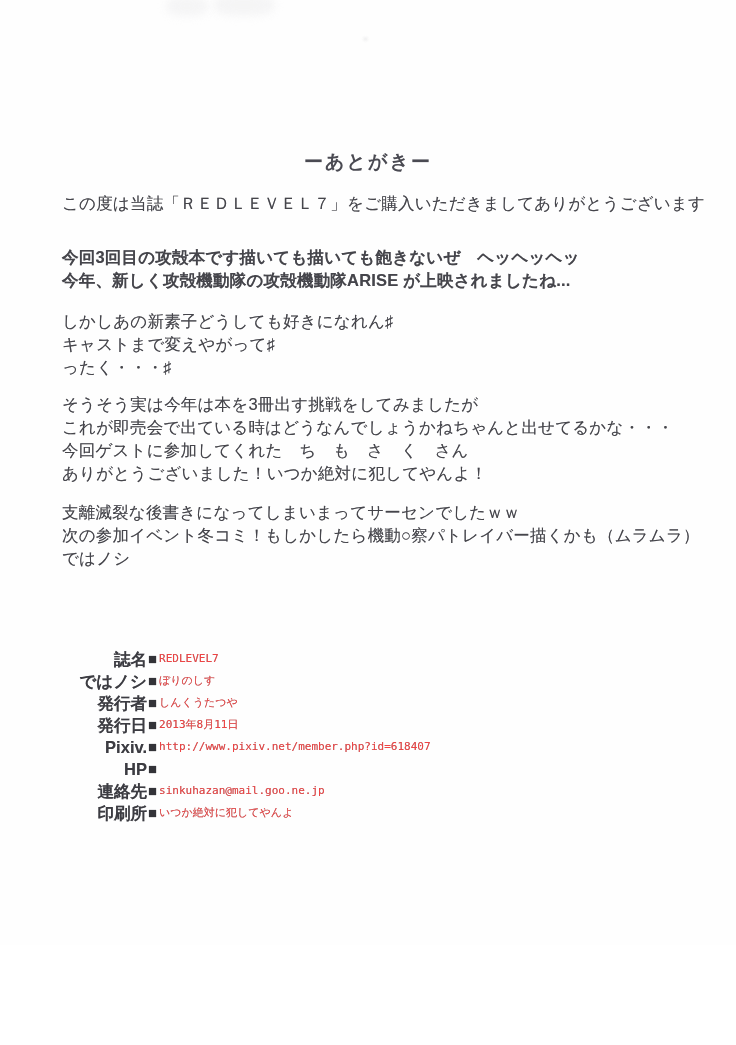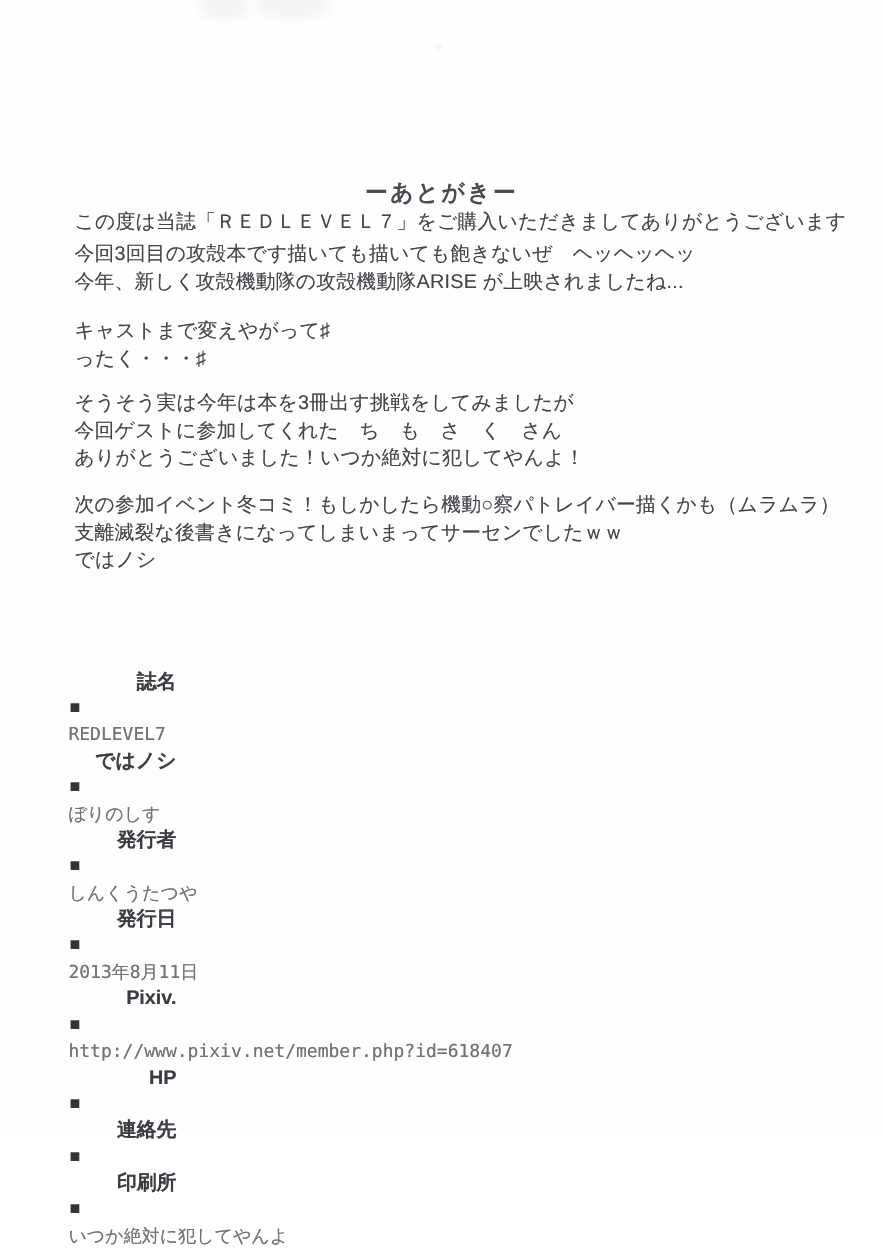--- a/index.html
+++ b/index.html
@@ -48,57 +48,56 @@
     margin-right: 28px;
   }
   .para {
     margin: 0;
     font-size: 16.5px;
     line-height: 23px;
     letter-spacing: 0.2px;
     text-shadow: 0 0 0.5px rgba(70,70,80,0.45);
   }
   .para .line { display: block; white-space: pre; }
-  .para.p1 { }
-  .para.p2 { margin-top: 4px; }
+  .para.p1 { margin-top: 18px; }
+  .para.p2 { margin-top: 31px; font-weight: bold; }
   .para.p3 { margin-top: 18px; }
   .para.p4 { margin-top: 14px; }
   .para.p5 { }
   .para.p6 { margin-top: 16px; }
 
   .colophon {
     margin-top: 78px;
     margin-left: 57px;
     font-size: 16.5px;
   }
   .colophon .row {
     display: flex;
-    align-items: flex-start;
+    align-items: flex-end;
     line-height: 22px;
     white-space: pre;
-    flex-direction: column;
   }
   .colophon .label {
     display: inline-block;
     width: 90px;
     text-align: right;
     font-weight: 600;
     color: #3c3c42;
     text-shadow: 0 0 0.5px rgba(60,60,66,0.5);
   }
   .colophon .sep {
     margin: 0 2px 0 1px;
     font-size: 15px;
     color: #333338;
   }
   .colophon .value {
     font-family: "DejaVu Sans Mono", monospace;
-    font-size: 15px;
+    font-size: 11px;
     font-weight: 500;
-    color: #737373;
+    color: #ef4444;
     text-shadow: 0 0 0.5px rgba(60,60,66,0.5);
   }
 </style>
 </head>
 <body>
 
 <div class="page">
 
   <div class="smudge s1"></div>
   <div class="smudge s2"></div>
@@ -111,36 +110,38 @@
     <p class="para p1">
       <span class="line">この度は当誌「ＲＥＤＬＥＶＥＬ７」をご購入いただきましてありがとうございます</span>
     </p>
 
     <p class="para p2">
       <span class="line">今回3回目の攻殻本です描いても描いても飽きないぜ　ヘッヘッヘッ</span>
       <span class="line">今年、新しく攻殻機動隊の攻殻機動隊ARISE が上映されましたね...</span>
     </p>
 
     <p class="para p3">
+      <span class="line">しかしあの新素子どうしても好きになれん♯</span>
       <span class="line">キャストまで変えやがって♯</span>
       <span class="line">ったく・・・♯</span>
     </p>
 
     <p class="para p4">
       <span class="line">そうそう実は今年は本を3冊出す挑戦をしてみましたが</span>
+      <span class="line">これが即売会で出ている時はどうなんでしょうかねちゃんと出せてるかな・・・</span>
     </p>
 
     <p class="para p5">
       <span class="line">今回ゲストに参加してくれた　ち　も　さ　く　さん</span>
       <span class="line">ありがとうございました！いつか絶対に犯してやんよ！</span>
     </p>
 
     <p class="para p6">
+      <span class="line">支離滅裂な後書きになってしまいまってサーセンでしたｗｗ</span>
       <span class="line">次の参加イベント冬コミ！もしかしたら機動○察パトレイバー描くかも（ムラムラ）</span>
-      <span class="line">支離滅裂な後書きになってしまいまってサーセンでしたｗｗ</span>
       <span class="line">ではノシ</span>
     </p>
 
   </div>
 
   <div class="colophon">
 
     <div class="row">
       <span class="label">誌名</span><span class="sep">■</span><span class="value">REDLEVEL7</span>
     </div>
@@ -159,21 +160,21 @@
 
     <div class="row">
       <span class="label">Pixiv.</span><span class="sep">■</span><span class="value">http://www.pixiv.net/member.php?id=618407</span>
     </div>
 
     <div class="row">
       <span class="label">HP</span><span class="sep">■</span>
     </div>
 
     <div class="row">
-      <span class="label">連絡先</span><span class="sep">■</span>
+      <span class="label">連絡先</span><span class="sep">■</span><span class="value">sinkuhazan@mail.goo.ne.jp</span>
     </div>
 
     <div class="row">
       <span class="label">印刷所</span><span class="sep">■</span><span class="value">いつか絶対に犯してやんよ</span>
     </div>
 
   </div>
 
 </div>
 

